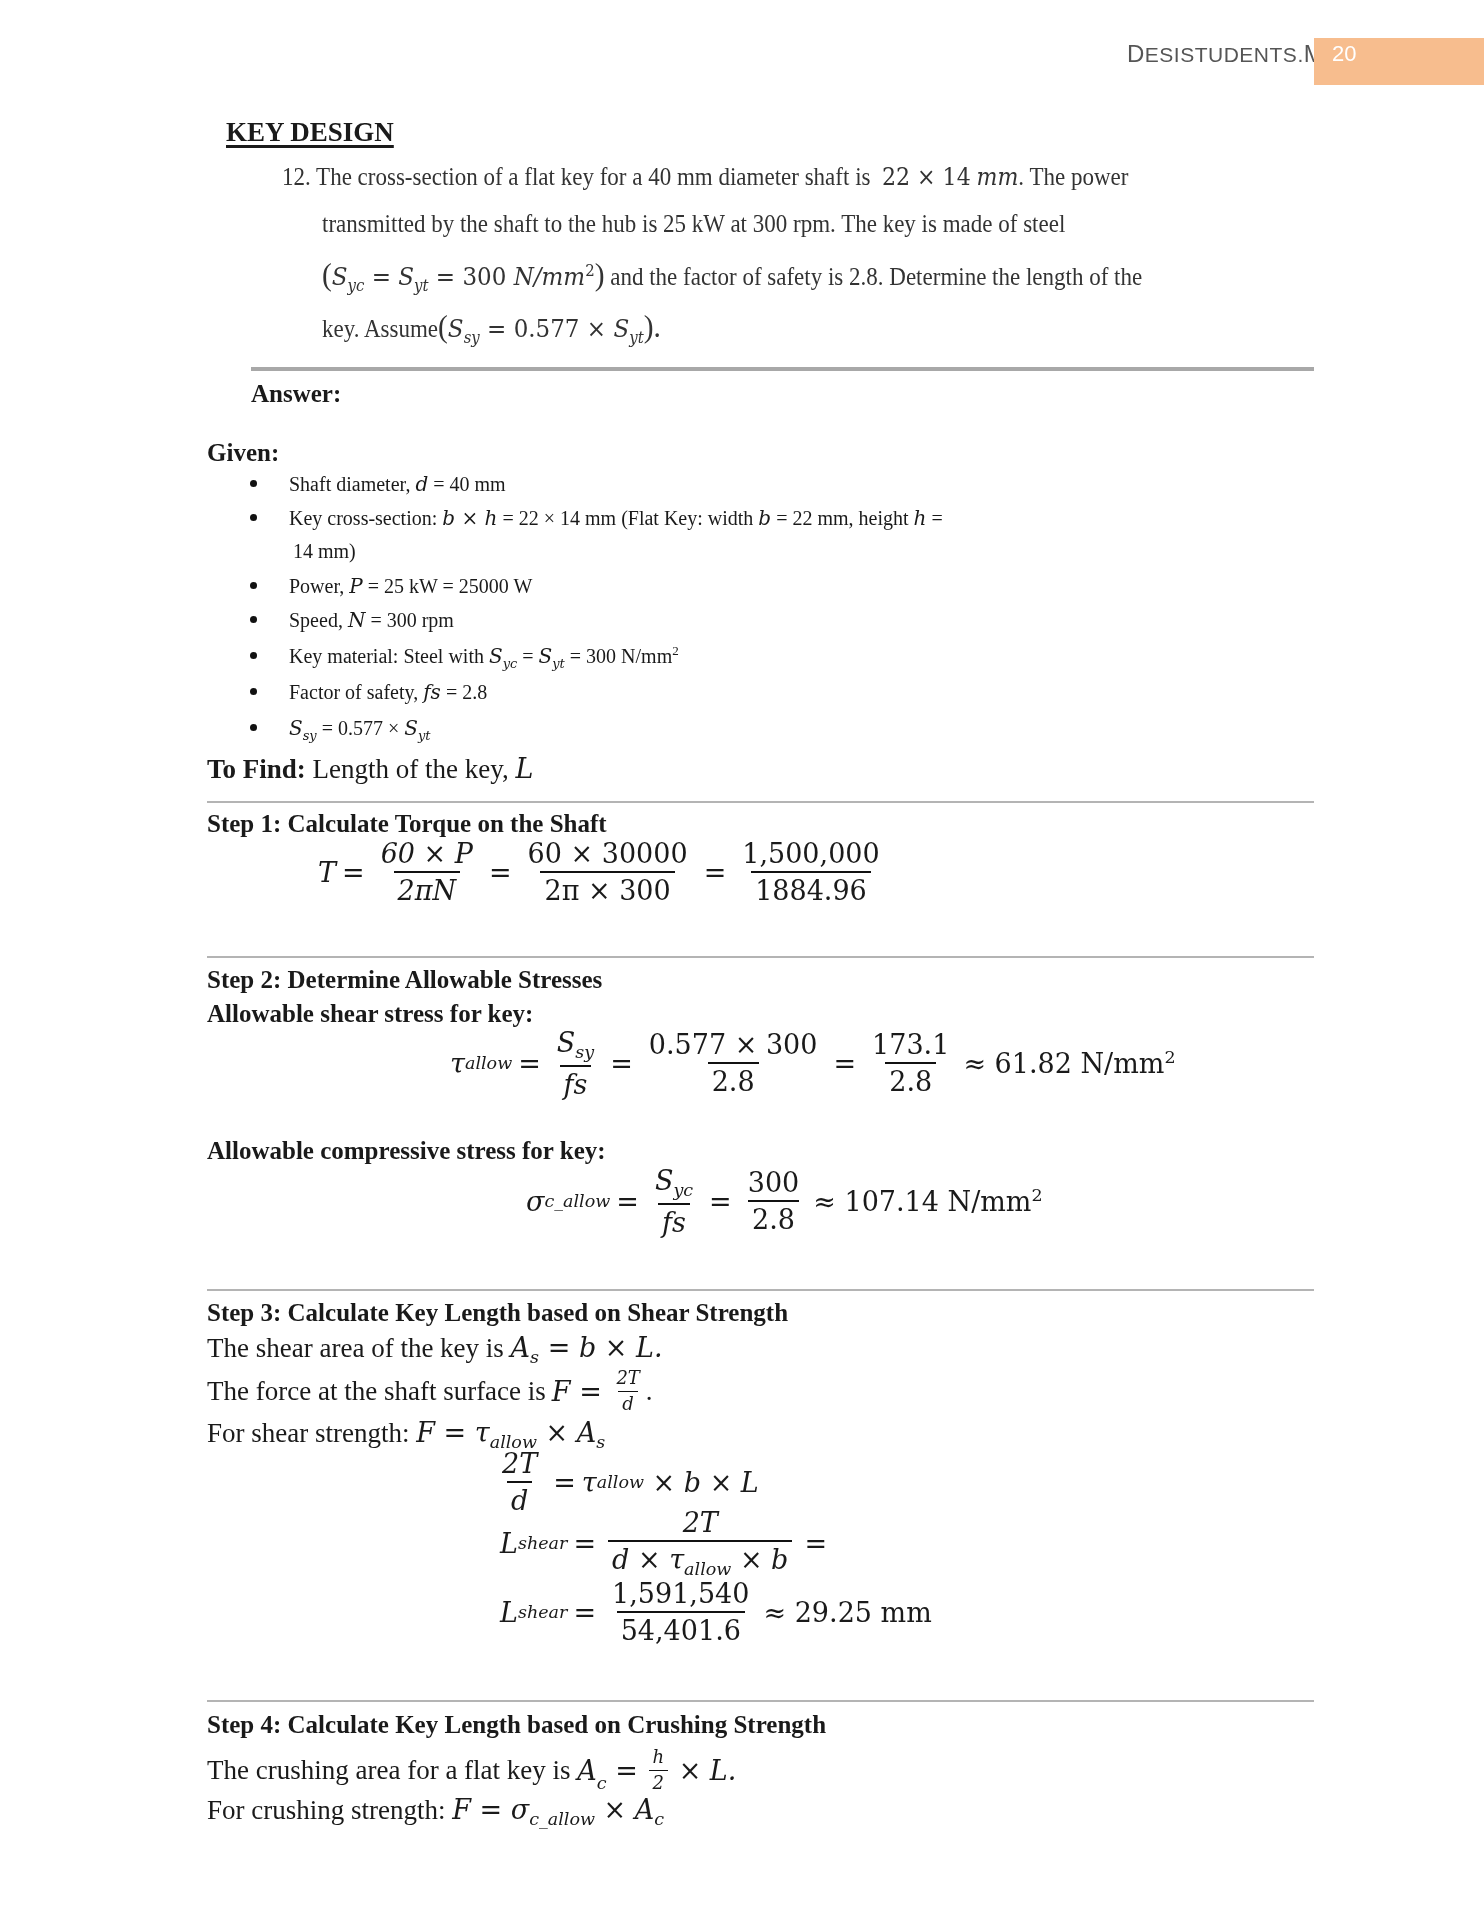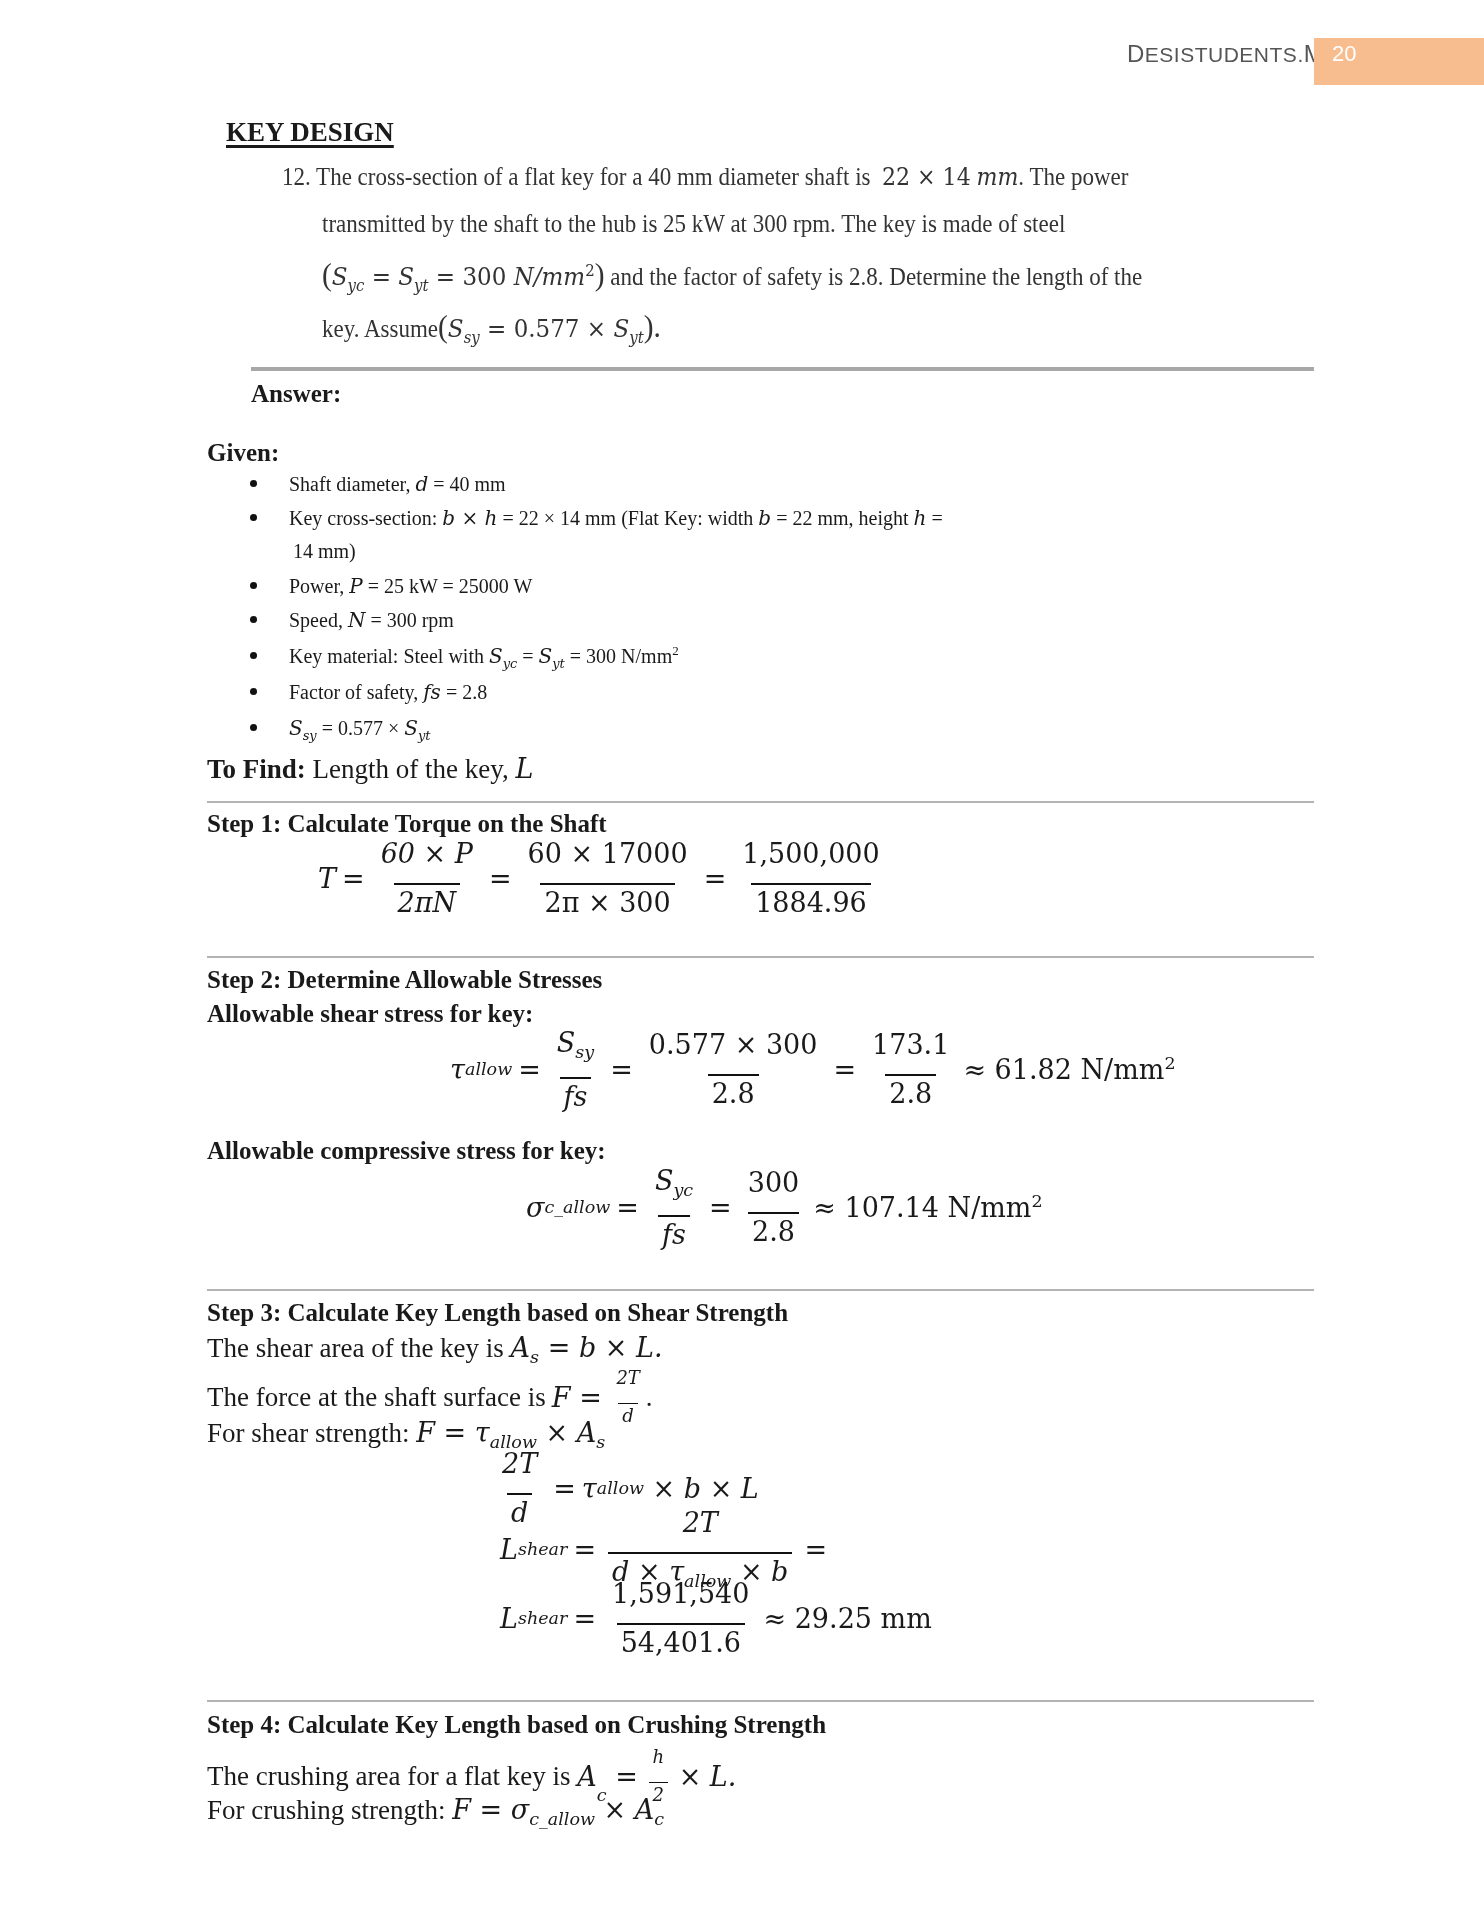--- a/index.html
+++ b/index.html
@@ -14,21 +14,21 @@
   .m { font-family: "DejaVu Serif", "Liberation Serif", serif; font-style: italic; }
   .mn { font-family: "DejaVu Serif", "Liberation Serif", serif; }
   .rule-thick { height: 4px; background: #a8a8a8; }
   .rule { height: 2px; background: #b4b4b4; }
   .h { font-weight: bold; font-size: 25px; }
   .t { font-size: 27px; }
   .bullet { font-size: 20px; }
   .dot { display: inline-block; width: 7px; height: 7px; border-radius: 50%; background: #111; vertical-align: middle; margin-right: 32px; position: relative; top: -3px; }
   sub, sup { font-size: 65%; }
   .eq { font-size: 27px; display: flex; align-items: center; }
-  .frac { display: inline-flex; flex-direction: column; align-items: center; margin: 0 6px; gap: 12px; }
+  .frac { display: inline-flex; flex-direction: column; align-items: center; margin: 0 6px; }
   .frac .num { padding: 0 4px 2px; line-height: 1.15; }
   .frac .den { border-top: 2px solid #111; padding: 2px 4px 0; line-height: 1.15; }
   .op { margin: 0 6px; }
   .small-frac { font-size: 18px; }
   .small-frac .den { border-top: 1.5px solid #111; }
 </style>
 </head>
 <body>
 
 <div class="abs header-site" style="left:1127px; top:40px;"><span class="big">D</span><span>ESISTUDENTS</span><span>.</span><span class="big">M</span><span>E</span></div>
@@ -63,21 +63,21 @@
 <div class="abs h" style="left:207px; top:810px;">Step 1: Calculate Torque on the Shaft</div>
 <div class="abs eq" style="left:318px; top:838px;">
   <span class="m">T</span>
     <span class="op mn">=</span>
   <span class="frac">
       <span class="num m">60 × P</span>
       <span class="den m">2πN</span>
     </span>
   <span class="op mn">=</span>
   <span class="frac mn">
-      <span class="num">60 × 17000</span>
+      <span class="num">60 × 30000</span>
       <span class="den">2π × 300</span>
     </span>
   <span class="op mn">=</span>
   <span class="frac mn">
       <span class="num">1,500,000</span>
       <span class="den">1884.96</span>
     </span>
 </div>
 
 <div class="abs rule" style="left:207px; top:956px; width:1107px;"></div>

